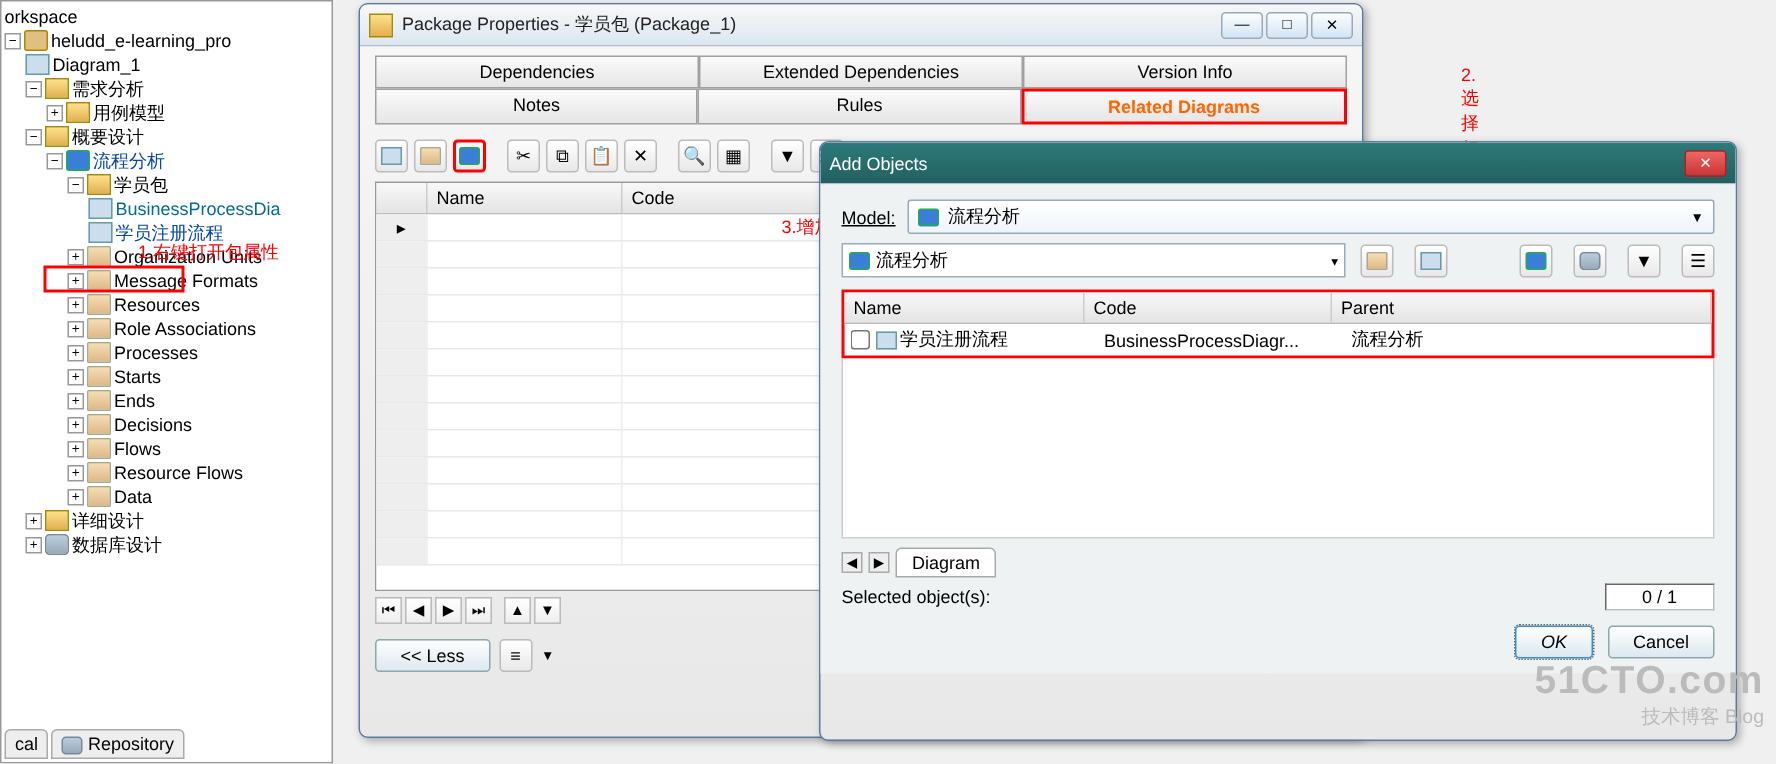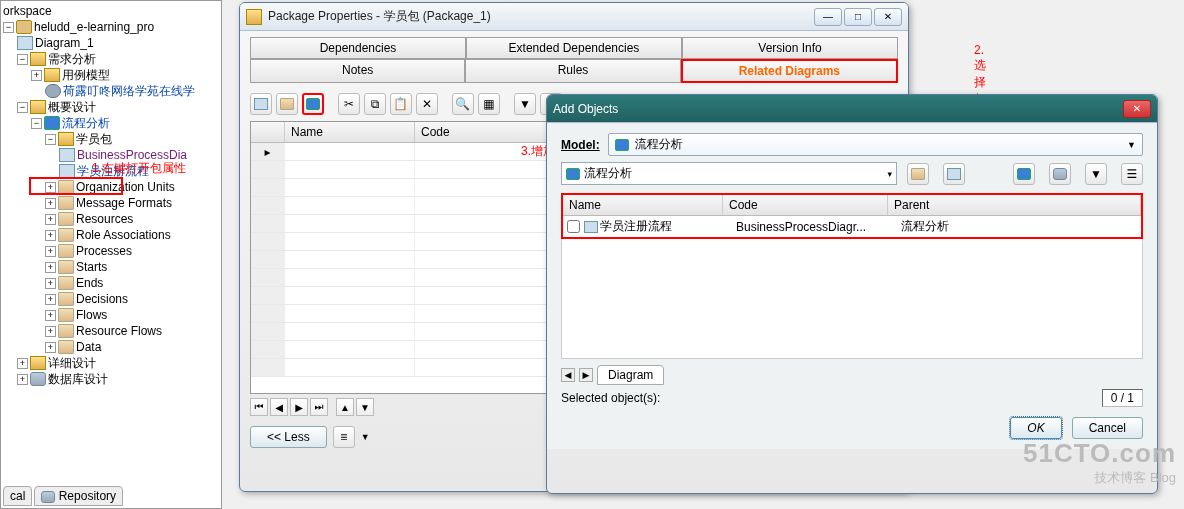--- a/index.html
+++ b/index.html
@@ -65,21 +65,21 @@
 .search-input{ flex:1; border:1px solid #9ab; background:#fff; padding:2px 4px; display:flex; align-items:center; gap:4px;}
 .icon-row{ display:flex; gap:14px;}
 .list-box{ border:2px solid red; background:#fff; }
 .list-head{ display:flex; background:linear-gradient(#f8f8f8,#e4e4e4); border-bottom:1px solid #bbb;}
 .list-head div{ padding:3px 6px; border-right:1px solid #ccc;}
 .list-row{ display:flex; align-items:center; padding:2px 4px;}
 .tab-strip{ display:flex; align-items:center; gap:4px; margin-top:6px;}
 .tab-strip .arrow{ width:14px;height:14px;border:1px solid #aaa;display:flex;align-items:center;justify-content:center;font-size:9px;background:#eee;}
 .tab-strip .dtab{ padding:2px 10px; border:1px solid #aaa; background:#fff; border-radius:4px 4px 0 0;}
 .status-row{ display:flex; justify-content:space-between; align-items:center; gap:8px; padding:4px 0;}
-.status-row .box{ border:1px inset #bbb; padding:1px 8px; background:#fff;}
+.status-row .box{ border:1px inset #bbb; padding:1px 24px; background:#fff;}
 .btn-row{ display:flex; justify-content:flex-end; gap:10px; padding-top:6px;}
 
 .annotation{ position:absolute; color:red; font-size:12px; pointer-events:none;}
 .watermark{ position:absolute; right:8px; bottom:22px; color:#bbb; font-family:Arial; }
 .watermark .big{font-size:26px; font-weight:bold; letter-spacing:1px;}
 .watermark .sm{font-size:13px; text-align:right;}
 .tiny-ico{display:inline-block;width:14px;height:12px;vertical-align:middle;}
 </style>
 </head>
 <body>
@@ -101,42 +101,38 @@
     <div class="tree-node ind1">
         <span class="exp">−</span>
         <span class="ico pkg-ico"></span>
         <span class="lbl">需求分析</span>
       </div>
     <div class="tree-node ind2">
         <span class="exp">+</span>
         <span class="ico pkg-ico"></span>
         <span class="lbl">用例模型</span>
       </div>
-    <div class="tree-node ind3">
-        <span class="ico gear-ico"></span>
-        <span class="lbl" style="color:#0645ad;">荷露叮咚网络学苑在线学</span>
-      </div>
     <div class="tree-node ind1">
         <span class="exp">−</span>
         <span class="ico pkg-ico"></span>
         <span class="lbl">概要设计</span>
       </div>
     <div class="tree-node ind2">
         <span class="exp">−</span>
         <span class="ico blue-ico"></span>
         <span class="lbl" style="color:#0645ad;">流程分析</span>
       </div>
     <div class="tree-node ind3">
         <span class="exp">−</span>
         <span class="ico pkg-ico"></span>
         <span class="lbl">学员包</span>
       </div>
     <div class="tree-node ind4">
         <span class="ico diag-ico"></span>
-        <span class="lbl" style="color:#701a75;">BusinessProcessDia</span>
+        <span class="lbl" style="color:#0369a1;">BusinessProcessDia</span>
       </div>
     <div class="tree-node ind4">
         <span class="ico diag-ico"></span>
         <span class="lbl" style="color:#0645ad;">学员注册流程</span>
       </div>
     <div class="tree-node ind3">
         <span class="exp">+</span>
         <span class="ico folder-ico"></span>
         <span class="lbl">Organization Units</span>
       </div>
@@ -351,21 +347,21 @@
 
 <div class="win ao-win">
   <div class="titlebar">
     <span class="ttext">Add Objects</span>
     <div class="winbtns">
       <div class="winbtn close">✕</div>
     </div>
   </div>
   <div class="ao-body">
     <div class="model-row">
-      <span style="text-decoration:underline;font-weight:bold;">Model:</span>
+      <span style="text-decoration:underline;">Model:</span>
       <div class="model-select">
         <span class="tiny-ico blue-ico"></span>
         <span>流程分析</span>
         <span class="dd">▼</span>
       </div>
     </div>
     <div class="search-row">
       <div class="search-input">
         <span class="tiny-ico blue-ico"></span>
         <span>流程分析</span>

